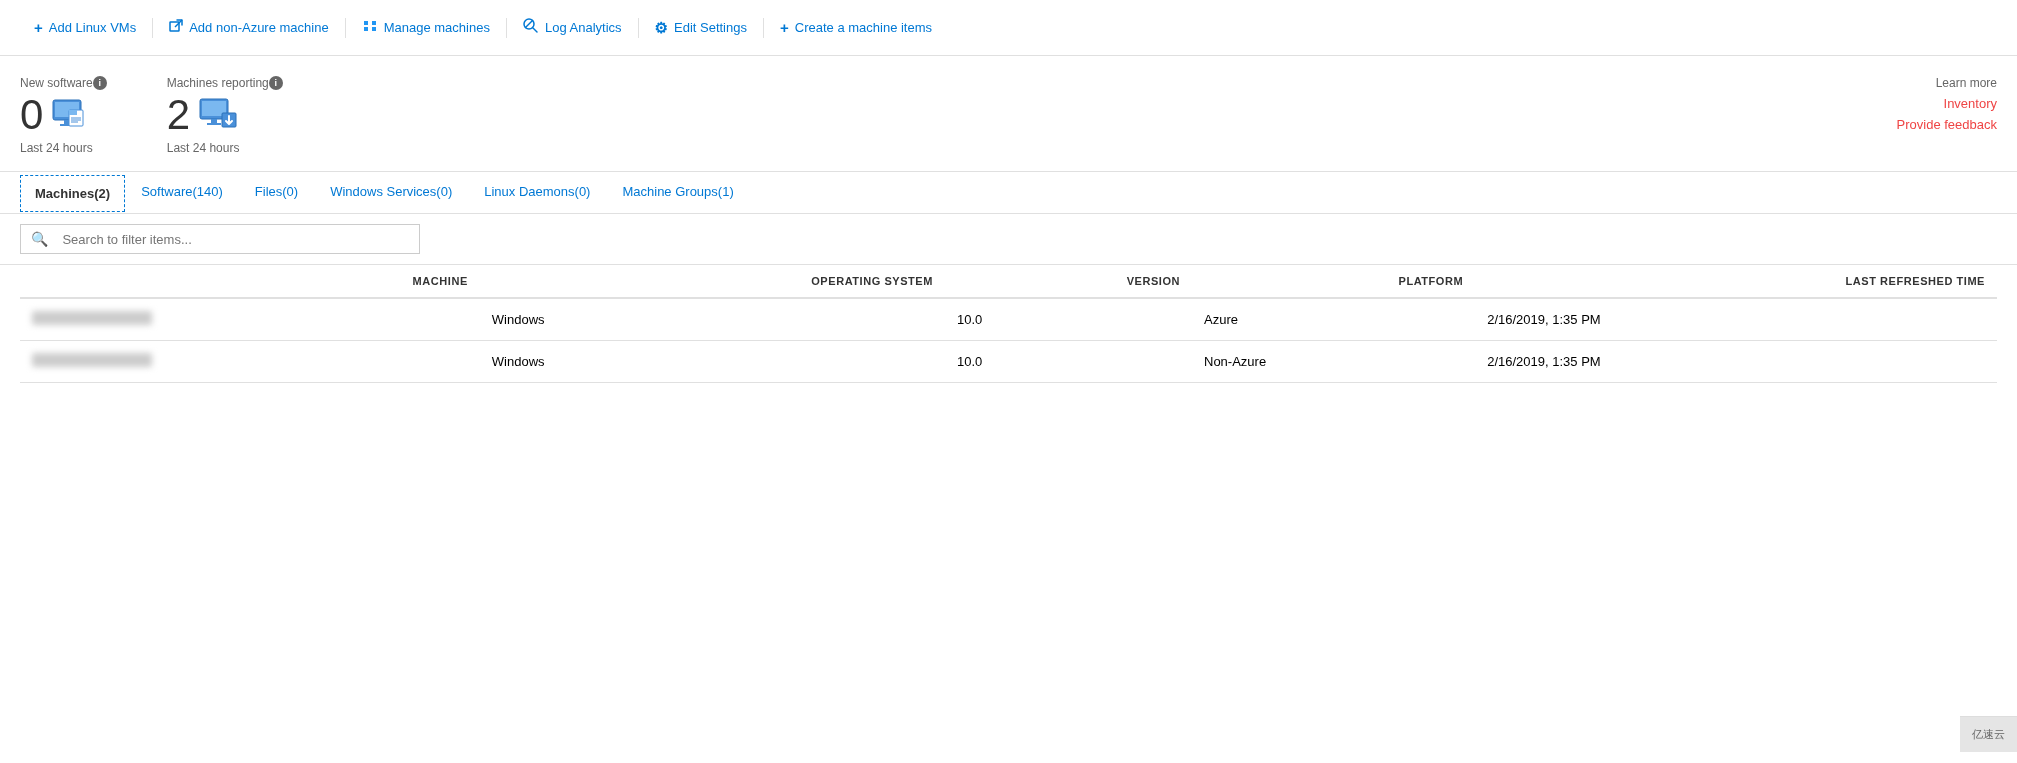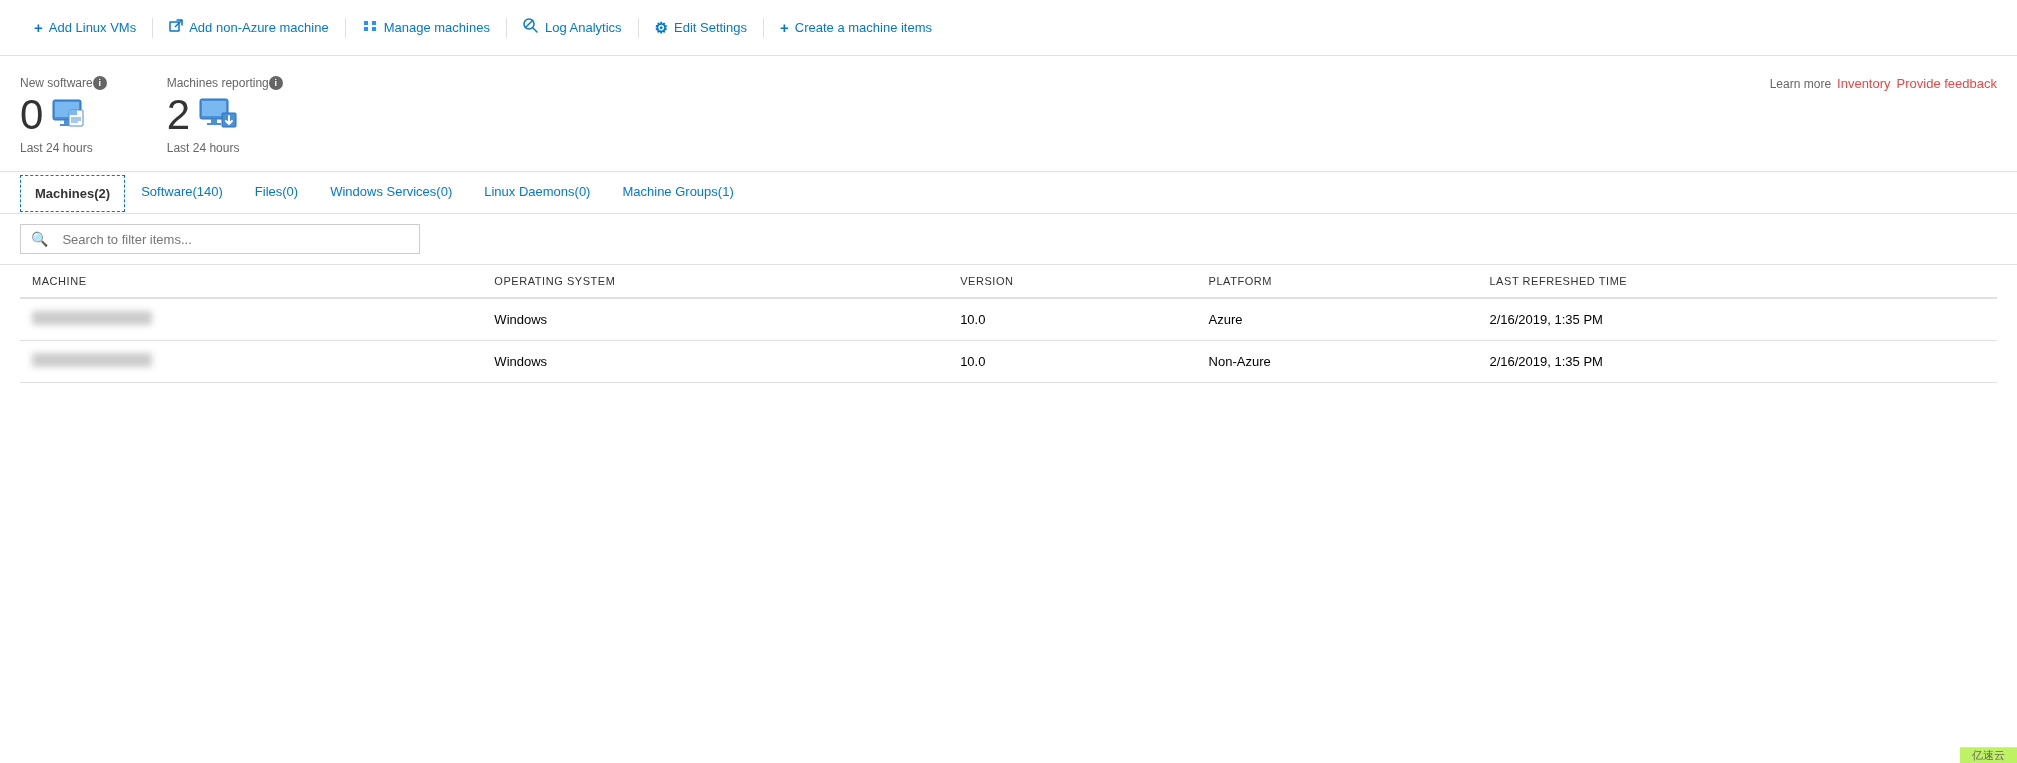--- a/index.html
+++ b/index.html
@@ -93,21 +93,21 @@
       font-weight: bold;
       cursor: help;
     }
 
     
     .right-links {
       position: absolute;
       right: 20px;
       top: 20px;
       display: flex;
-      flex-direction: row;
+      flex-direction: column;
       align-items: flex-end;
       gap: 6px;
     }
     .learn-more-label {
       font-size: 12px;
       color: #666;
     }
     .right-links a {
       color: #ef4444;
       text-decoration: none;
@@ -180,23 +180,23 @@
     }
     table {
       width: 100%;
       border-collapse: collapse;
     }
     thead tr {
       border-bottom: 2px solid #e0e0e0;
     }
     th {
       padding: 10px 12px;
-      text-align: left;
+      text-align: right;
       font-size: 11px;
-      font-weight: 400;
+      font-weight: 700;
       color: #333;
       text-transform: uppercase;
       letter-spacing: 0.05em;
     }
     td {
       padding: 12px 12px;
       font-size: 13px;
       color: #000000;
       border-bottom: 1px solid #e0e0e0;
     }
@@ -207,26 +207,26 @@
       width: 120px;
       height: 14px;
       background: #ccc;
       border-radius: 2px;
       filter: blur(3px);
     }
 
     
     .footer {
       position: fixed;
-      bottom: 0;
+      bottom: 11px;
       right: 0;
-      padding: 0 12px;
+      padding: 10px 12px;
       font-size: 11px;
       color: #666;
-      background: #bef264;
+      background: #e5e5e5;
       border-top: 1px solid #ddd;
     }
 
     
     .monitor-svg {
       display: inline-block;
     }
   </style>
 </head>
 <body>

